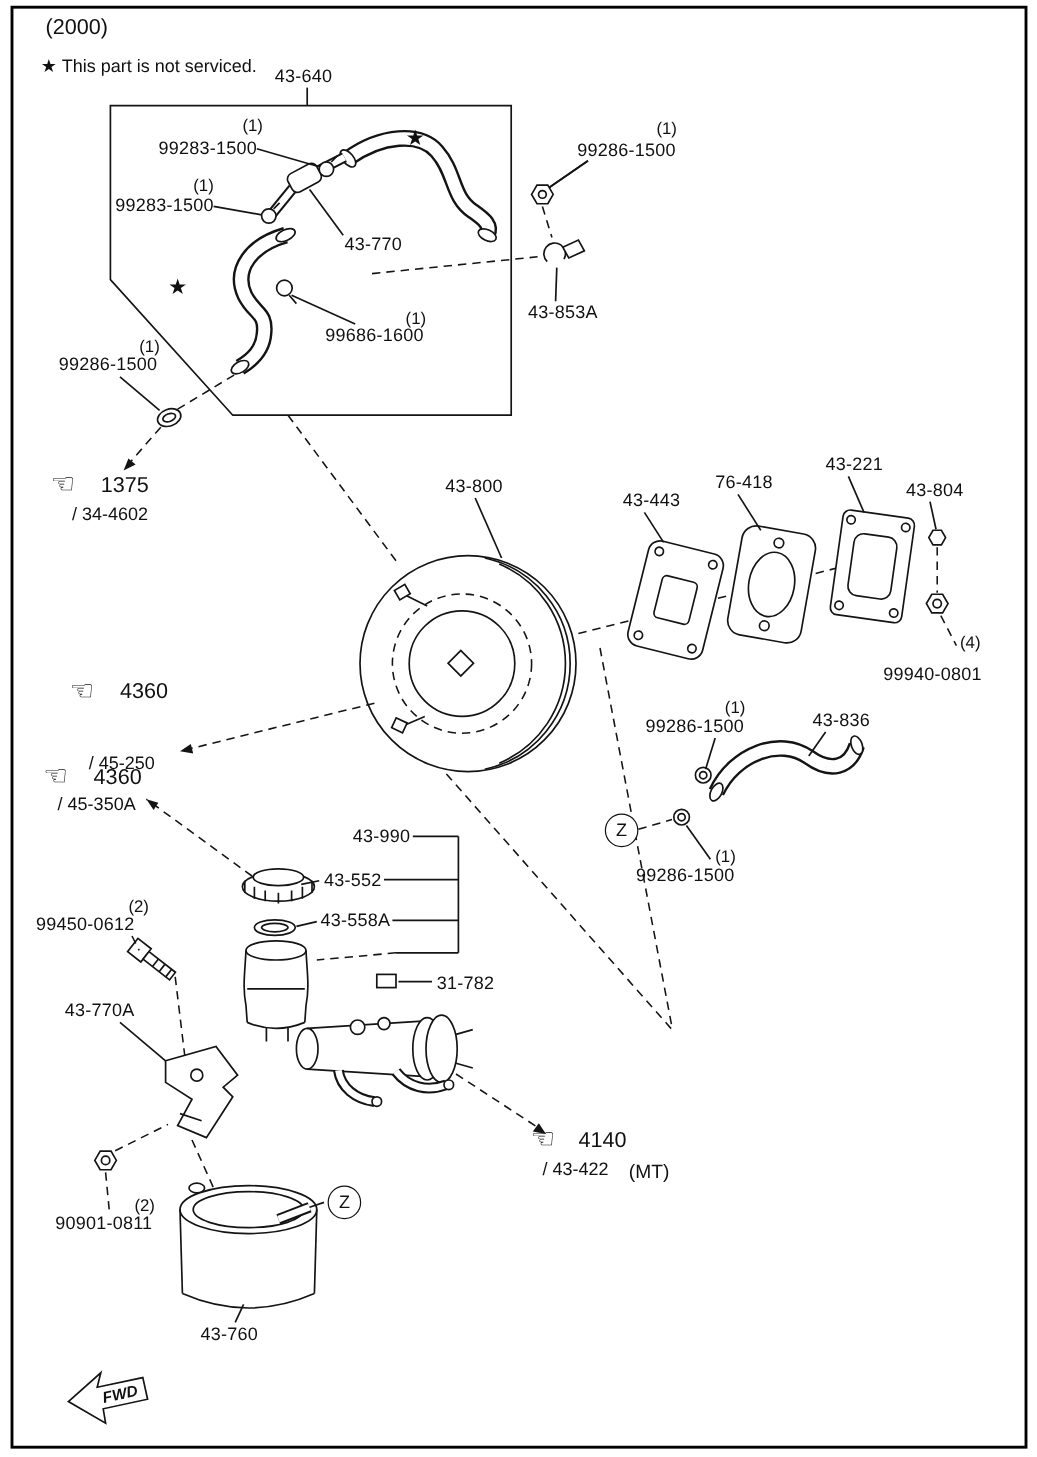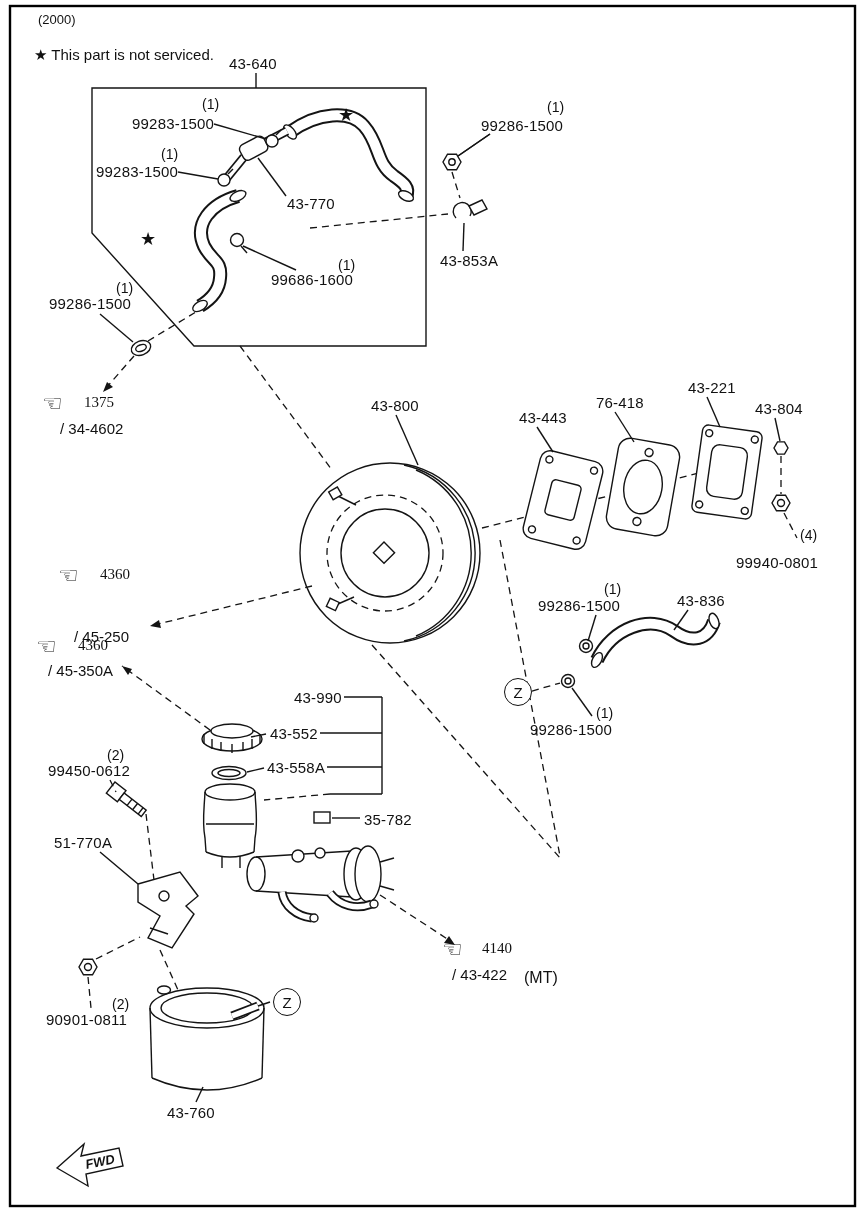--- a/index.html
+++ b/index.html
@@ -3,25 +3,25 @@
 <meta charset="utf-8">
 <style>
   html,body { margin:0; padding:0; background:#ffffff; }
   .page {
     position:relative; width:864px; height:1214px; background:#ffffff;
     font-family:"Liberation Sans", sans-serif; color:#111; overflow:hidden;
   }
   .art { position:absolute; left:0; top:0; width:864px; height:1214px; }
   .lbl  { position:absolute; font-size:15px; white-space:nowrap; letter-spacing:.2px; }
   .qty  { position:absolute; font-size:14px; white-space:nowrap; }
-  .hdr  { position:absolute; font-size:13px; }
+  .hdr  { position:absolute; font-size:18px; }
   .note { position:absolute; font-size:15px; }
   .star { position:absolute; font-size:18px; line-height:1; }
   .hand { position:absolute; font-size:23px; line-height:1; }
-  .ref-num { position:absolute; font-size:15px; white-space:nowrap;font-family:Liberation Serif, serif; }
+  .ref-num { position:absolute; font-size:18px; white-space:nowrap; }
   .ref-sub { position:absolute; font-size:15px; white-space:nowrap; }
   .mt { position:absolute; font-size:16px; white-space:nowrap; }
   .zmark {
     position:absolute; width:26px; height:26px; border:1.6px solid #111;
     border-radius:50%; display:flex; align-items:center; justify-content:center;
     font-size:15px; background:#fff;
   }
   
   .ln   { fill:none; stroke:#141414; stroke-width:1.4; }
   .lnw  { fill:#ffffff; stroke:#141414; stroke-width:1.4; }
@@ -327,23 +327,23 @@
   <div class="lbl" style="left:736px; top:542px;margin-top:12px;">99940-0801</div>
   <div class="qty" style="left:604px; top:581px;">(1)</div>
   <div class="lbl" style="left:538px; top:597px;">99286-1500</div>
   <div class="lbl" style="left:677px; top:592px;">43-836</div>
   <div class="qty" style="left:596px; top:705px;">(1)</div>
   <div class="lbl" style="left:530px; top:721px;">99286-1500</div>
   <div class="lbl" style="left:294px; top:689px;">43-990</div>
   <div class="lbl" style="left:270px; top:725px;">43-552</div>
   <div class="lbl" style="left:267px; top:759px;">43-558A</div>
   <div class="qty" style="left:107px; top:747px;">(2)</div>
-  <div class="lbl" style="left:48px;  top:762px;text-align:right;">99450-0612</div>
-  <div class="lbl" style="left:364px; top:811px;">35-782</div>
-  <div class="lbl" style="left:54px;  top:834px;">51-770A</div>
+  <div class="lbl" style="left:30px;  top:762px;text-align:right;">99450-0612</div>
+  <div class="lbl" style="left:364px; top:811px;">31-782</div>
+  <div class="lbl" style="left:54px;  top:834px;">43-770A</div>
   <div class="qty" style="left:112px; top:996px;">(2)</div>
   <div class="lbl" style="left:46px;  top:1011px;">90901-0811</div>
   <div class="lbl" style="left:167px; top:1104px;">43-760</div>
 
   <div class="hand" style="left:42px; top:392px;">☜</div>
   <div class="ref-num" style="left:84px; top:394px;">1375</div>
   <div class="ref-sub" style="left:60px; top:420px;">/ 34-4602</div>
 
   <div class="hand" style="left:58px; top:564px;">☜</div>
   <div class="ref-num" style="left:100px; top:566px;">4360</div>

